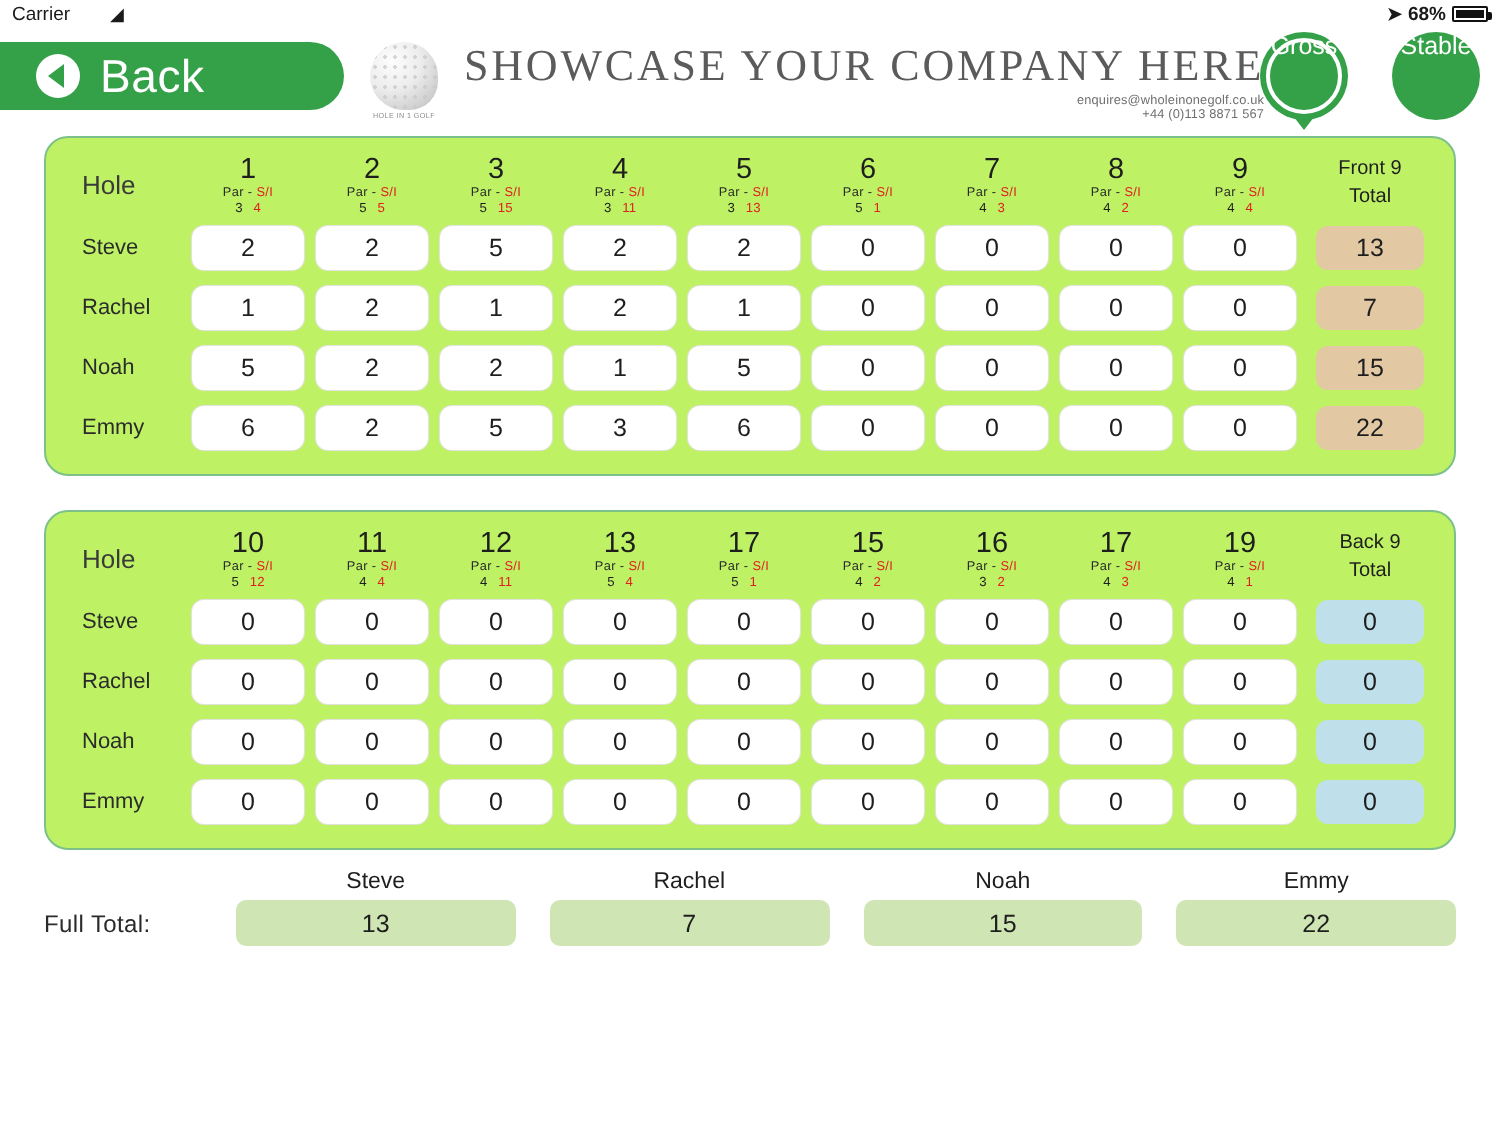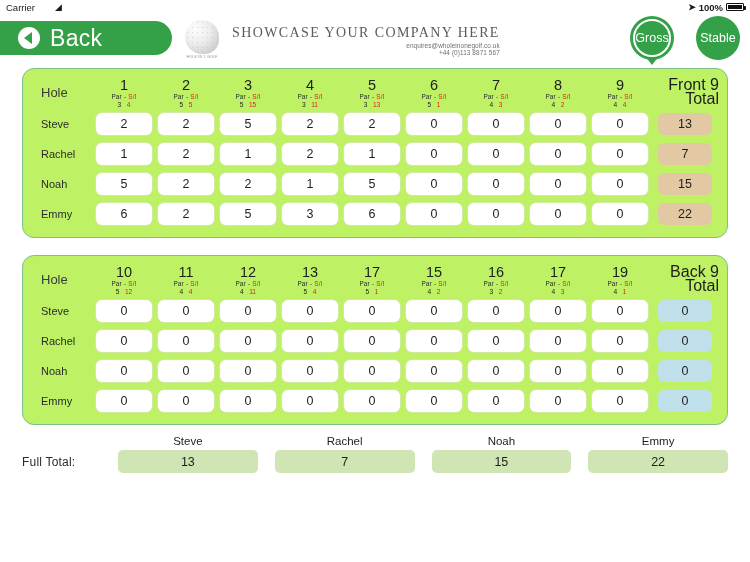--- a/index.html
+++ b/index.html
@@ -96,40 +96,40 @@
     opacity: .75;
   }
   .golfball .tagline {
     position: absolute; bottom: 1px; left: 0; width: 40px;
     text-align: center; font-size: 3.6px; color: #8d8d8d;
     letter-spacing: .2px; white-space: nowrap;
   }
   .brandtext { display: flex; flex-direction: column; }
   .brand-title {
     font-family: "Liberation Serif", serif;
-    font-size: 14px; letter-spacing: 1.4px;
+    font-size: 22px; letter-spacing: 1.4px;
     color: #5b5b5b;
   }
   .brand-sub1 {
     font-size: 6.4px; color: #6f6f6f; text-align: right; letter-spacing: .1px;
     margin-top: 1px;
   }
   .brand-sub2 {
     font-size: 6.4px; color: #6f6f6f; text-align: right; letter-spacing: .1px;
   }
 
   .modebtns {
     position: absolute; right: 10px; top: 2px;
     display: flex; align-items: center; gap: 22px;
   }
   .mode {
     width: 44px; height: 44px; border-radius: 50%;
     background: #34a148;
     color: #ffffff; font-size: 12.5px;
-    display: flex; align-items: center; justify-content: center;
+    display: flex; align-items: flex-start; justify-content: center;
     cursor: pointer; position: relative;
   }
   .mode.selected::after {
     content: "";
     position: absolute; left: 3px; top: 3px; right: 3px; bottom: 3px;
     border: 2px solid #ffffff; border-radius: 50%;
   }
   .mode .tip {
     position: absolute; bottom: -5px; left: 50%; margin-left: -7px;
     width: 14px; height: 9px; background: #34a148;
@@ -167,21 +167,21 @@
   }
   .parsi {
     font-size: 6.4px; color: #2a2a2a; line-height: 8px;
     letter-spacing: .2px; white-space: nowrap;
   }
   .parsi .si { color: #e02020; }
   .parsi-vals { font-size: 6.6px; line-height: 8px; }
   .parsi-vals .pv { color: #1e1e1e; }
   .parsi-vals .sv { color: #e02020; }
   .hdr-total {
-    text-align: right; font-size: 16px; color: #1e1e1e;
+    text-align: center; font-size: 10px; color: #1e1e1e;
     line-height: 14px; vertical-align: middle;
   }
 
   
   .pname {
     font-size: 11px; color: #2b2b2b; padding-left: 10px !important;
     white-space: nowrap;
   }
   .cellwrap { padding: 4px 3px !important; }
   .scorebox {
@@ -222,21 +222,21 @@
 </head>
 <body>
 
 <div class="statusbar">
   <div class="sb-left">
     <span>Carrier</span>
     <span class="wifi-glyph">◢</span>
   </div>
   <div class="sb-right">
     <span class="loc-glyph">➤</span>
-    <span>100%</span>
+    <span>68%</span>
     <span class="batt">
         <i></i>
       </span>
   </div>
 </div>
 
 <div class="header">
 
   <div class="back-btn">
     <span class="back-arrow"></span>

